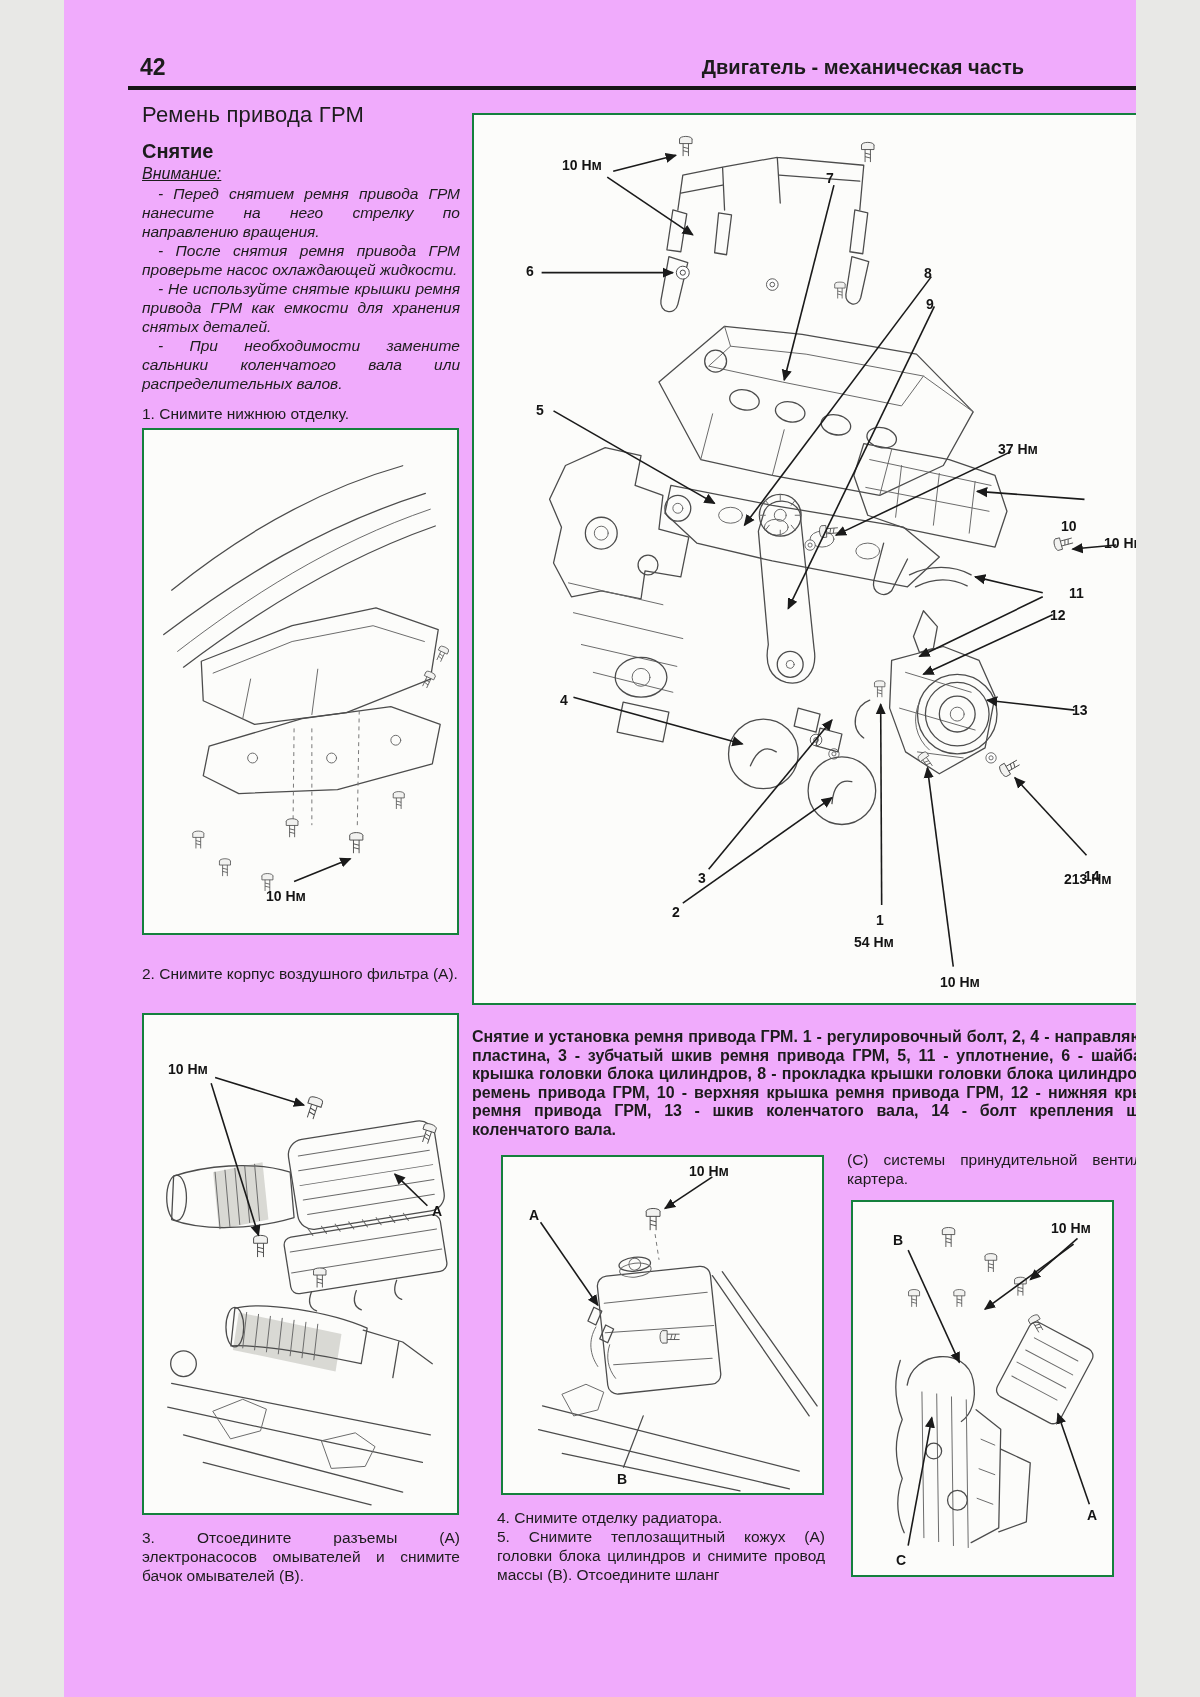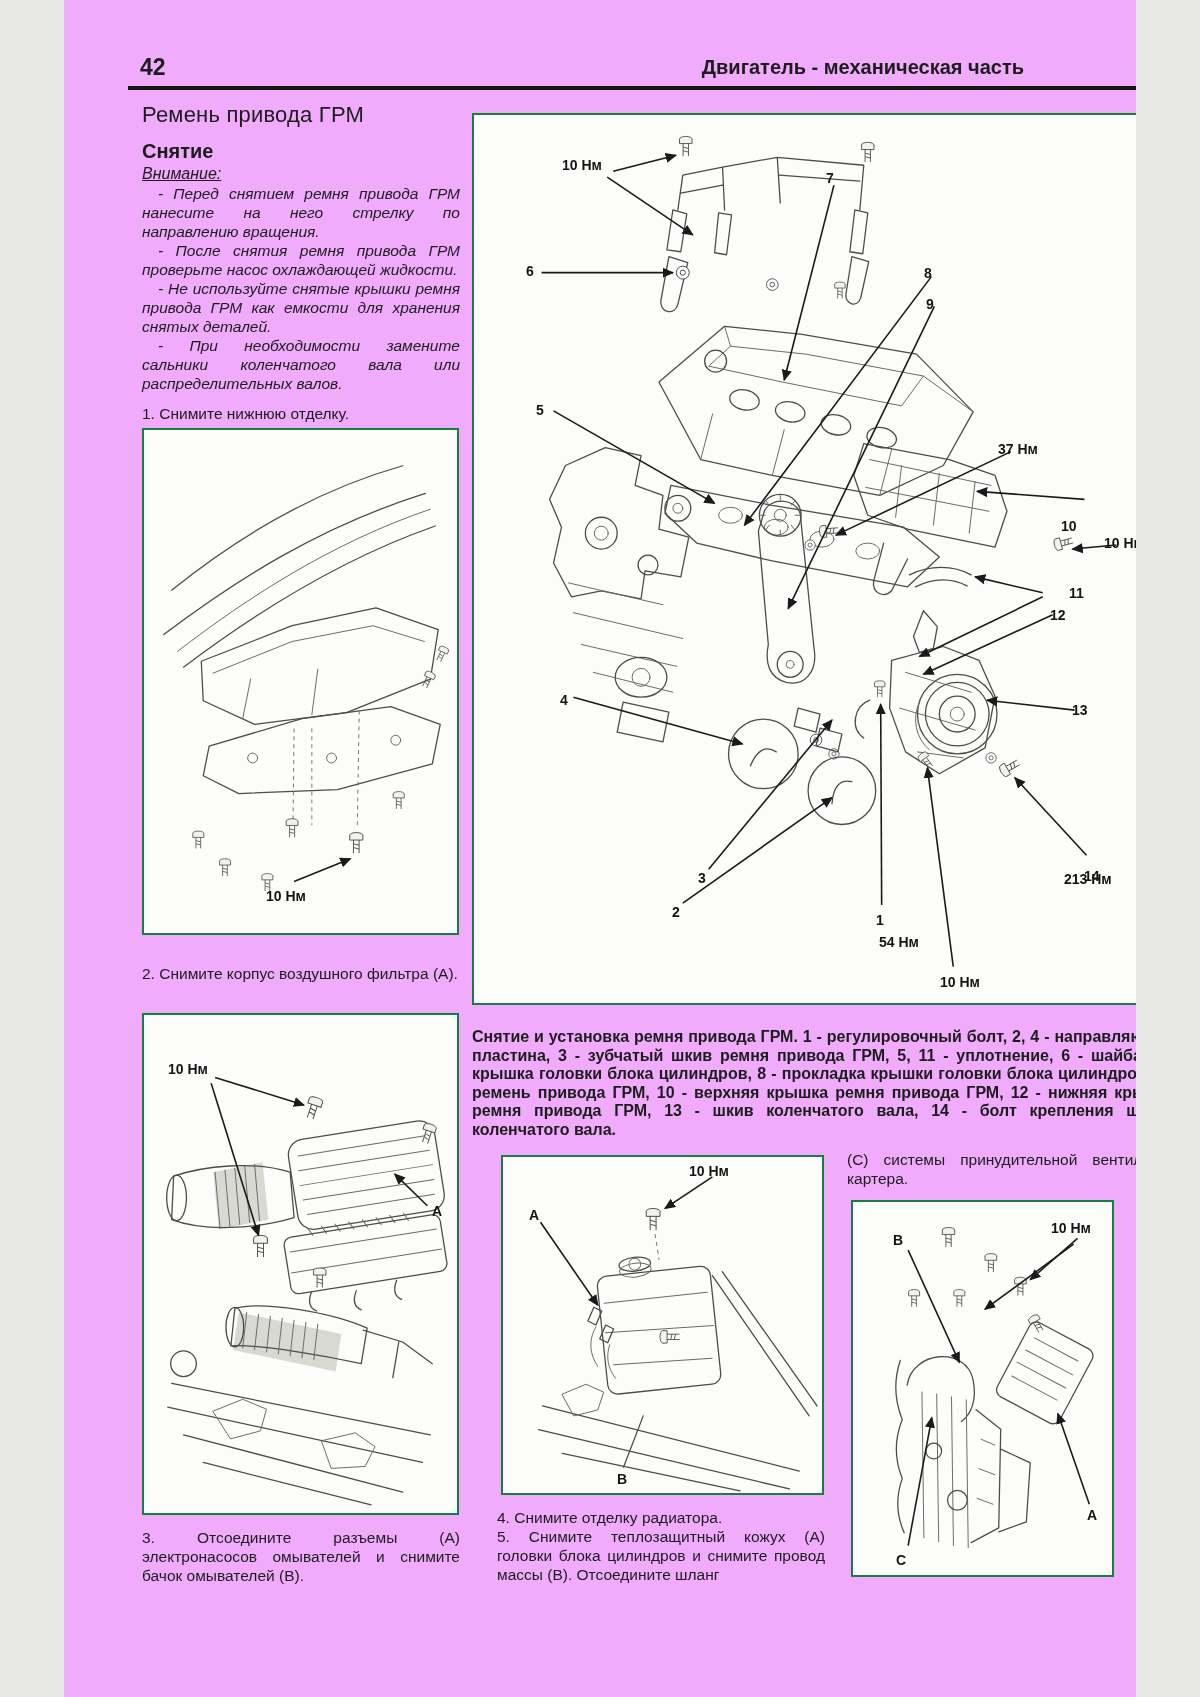--- a/index.html
+++ b/index.html
@@ -276,21 +276,21 @@
       <span class="fig-label" style="left: 630px; top: 420px;">10 Нм</span>
       <span class="fig-label" style="left: 574px; top: 470px; margin-left: 21px;">11</span>
       <span class="fig-label" style="left: 576px; top: 492px;">12</span>
       <span class="fig-label" style="left: 86px; top: 577px;">4</span>
       <span class="fig-label" style="left: 598px; top: 587px;">13</span>
       <span class="fig-label" style="left: 610px; top: 736px; margin-top: 17px;">14</span>
       <span class="fig-label" style="left: 590px; top: 756px;">213 Нм</span>
       <span class="fig-label" style="left: 224px; top: 755px;">3</span>
       <span class="fig-label" style="left: 198px; top: 789px;">2</span>
       <span class="fig-label" style="left: 402px; top: 797px;">1</span>
-      <span class="fig-label" style="left: 380px; top: 819px; margin-left: 25px;">54 Нм</span>
+      <span class="fig-label" style="left: 380px; top: 819px;">54 Нм</span>
       <span class="fig-label" style="left: 466px; top: 859px;">10 Нм</span>
     </div>
 
   <p class="abs" id="main-caption">Снятие и установка ремня привода ГРМ. 1 - регулировочный болт, 2, 4 - направляющая пластина, 3 - зубчатый шкив ремня привода ГРМ, 5, 11 - уплотнение, 6 - шайба, 7 - крышка головки блока цилиндров, 8 - прокладка крышки головки блока цилиндров, 9 - ремень привода ГРМ, 10 - верхняя крышка ремня привода ГРМ, 12 - нижняя крышка ремня привода ГРМ, 13 - шкив коленчатого вала, 14 - болт крепления шкива коленчатого вала.</p>
 
   <div class="abs figbox" id="fig3">
     <svg viewBox="0 0 323 340">
       <defs>
         <marker id="a3" markerWidth="8" markerHeight="8" viewBox="0 0 10 10" refX="8" refY="5" orient="auto-start-reverse">
             <path d="M0,1 L9,5 L0,9 Z" fill="#1a1a1a"></path>

